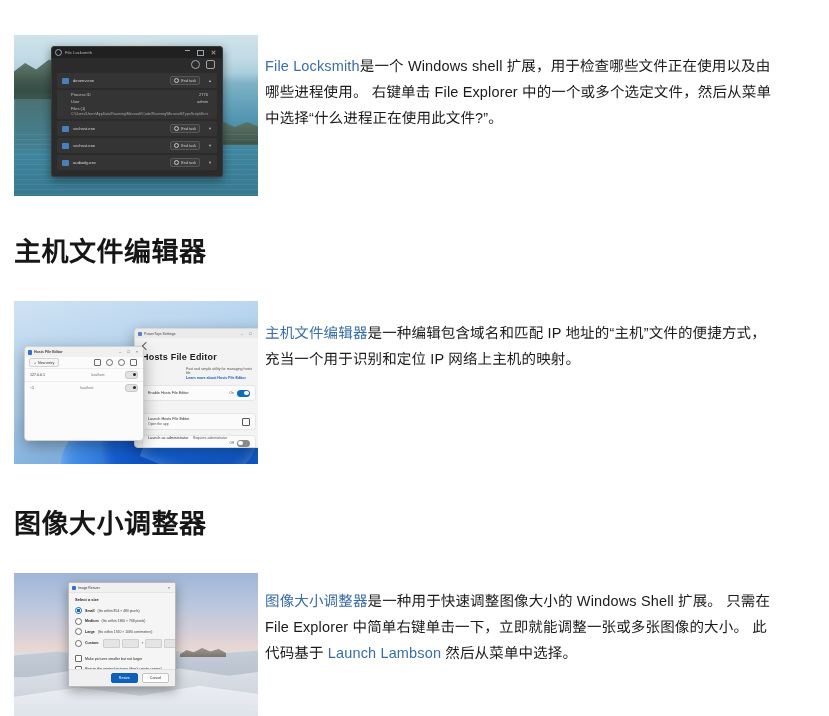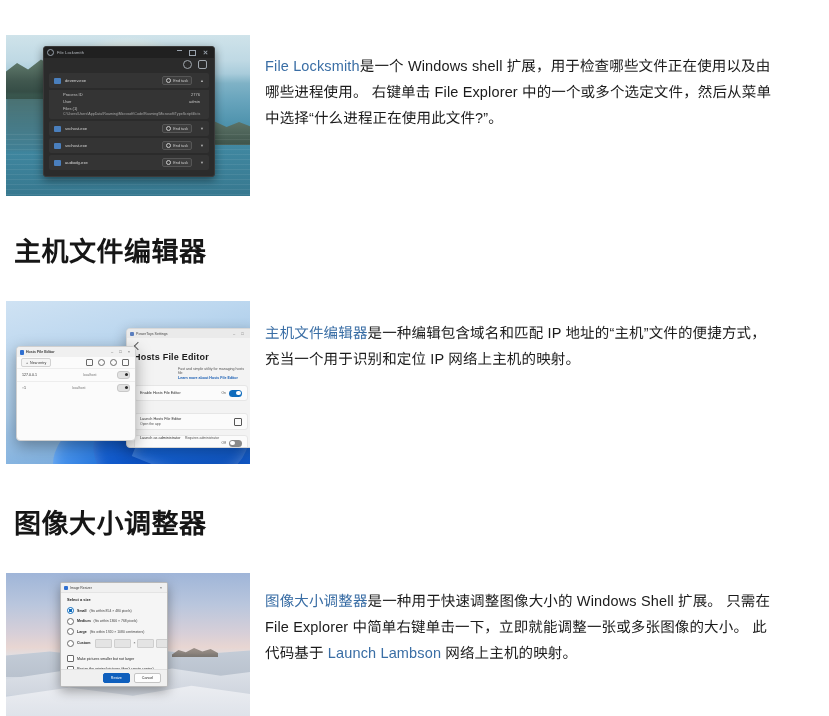--- a/index.html
+++ b/index.html
@@ -16,21 +16,21 @@
     position: relative;
   }
 
   .page { position: relative; width: 721px; height: 716px; }
 
   
   .section { position: absolute; left: 0; width: 829px; }
 
   .thumb {
     position: absolute;
-    left: 6px;
+    left: 14px;
     width: 244px;
     overflow: hidden;
     background: #3b82f6;
   }
 
   .desc {
     position: absolute;
     left: 265px;
     width: 515px;
     font-size: 14.5px;
@@ -534,16 +534,16 @@
             <span>Ignore the orientation of pictures</span>
           </div>
         </div>
         <div class="ir-footer">
           <span class="ir-btn primary">Resize</span>
           <span class="ir-btn">Cancel</span>
         </div>
       </div>
     </div>
 
-    <p class="desc" style="top:573px;"><a href="#" class="lnk">图像大小调整器</a><span>是一种用于快速调整图像大小的 Windows Shell 扩展。 只需在 File Explorer 中简单右键单击一下，立即就能调整一张或多张图像的大小。 此代码基于 </span><a href="#" class="lnk">Launch Lambson</a><span> 网络上主机的映射。</span></p>
+    <p class="desc" style="top:573px;"><a href="#" class="lnk">图像大小调整器</a><span>是一种用于快速调整图像大小的 Windows Shell 扩展。 只需在 File Explorer 中简单右键单击一下，立即就能调整一张或多张图像的大小。 此代码基于 </span><a href="#" class="lnk">Launch Lambson</a><span> 然后从菜单中选择。</span></p>
   </div>
 
 </div>
 
 </body></html>

